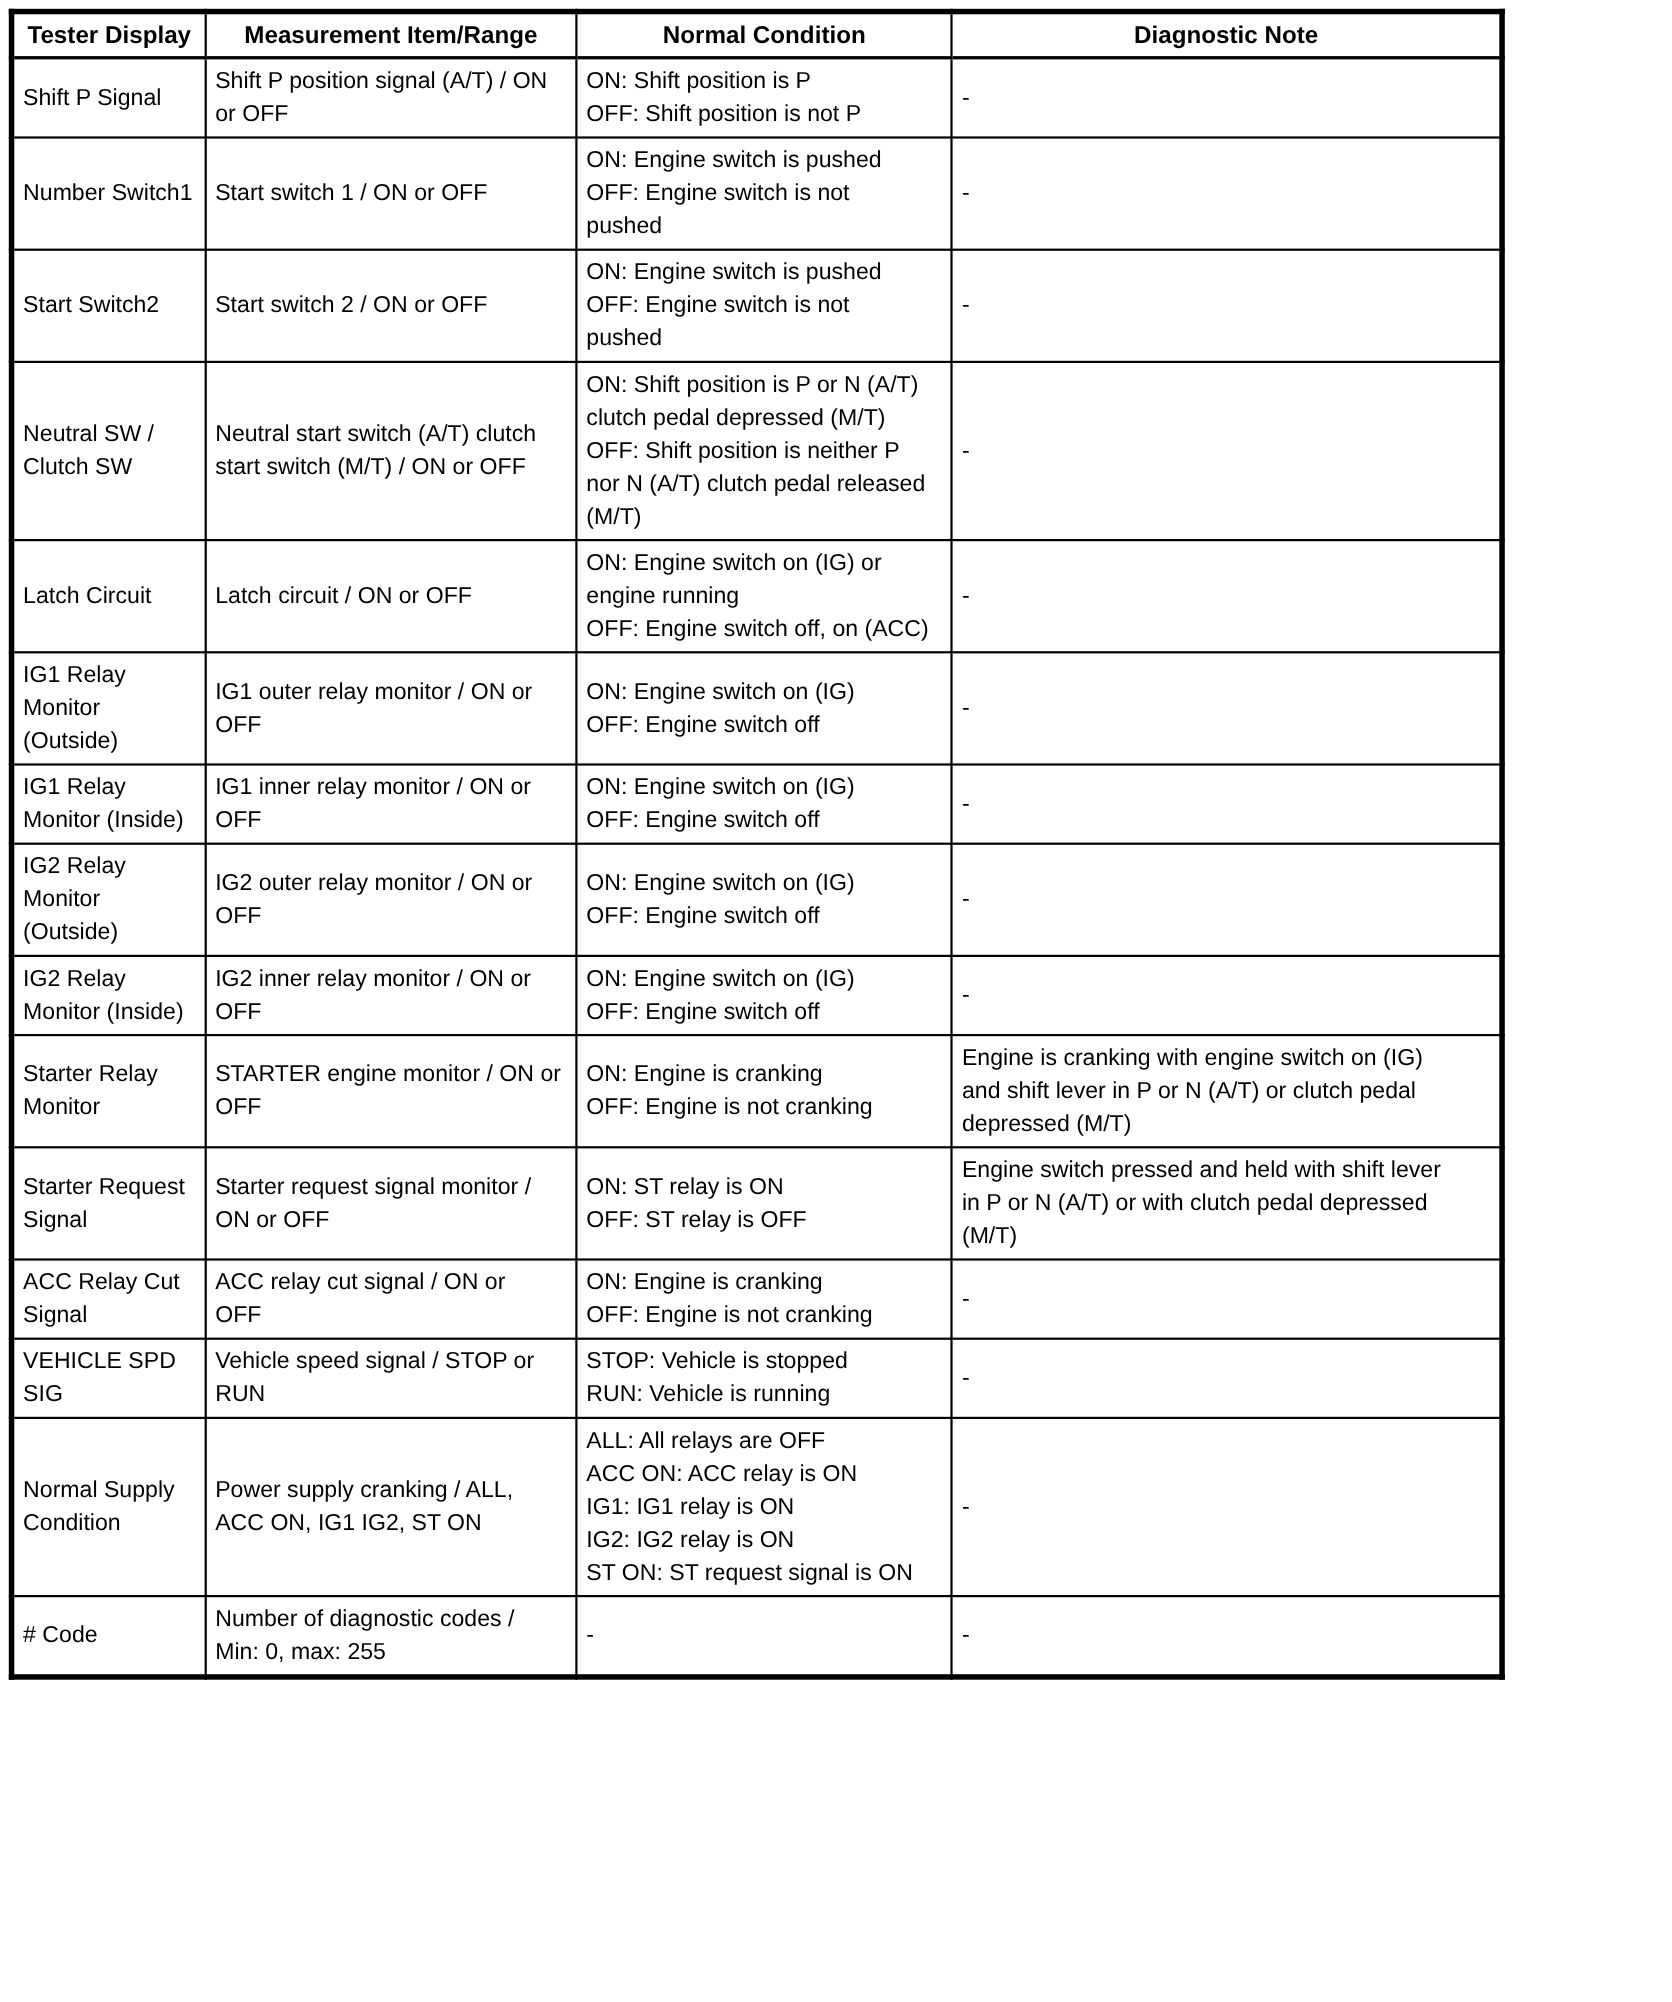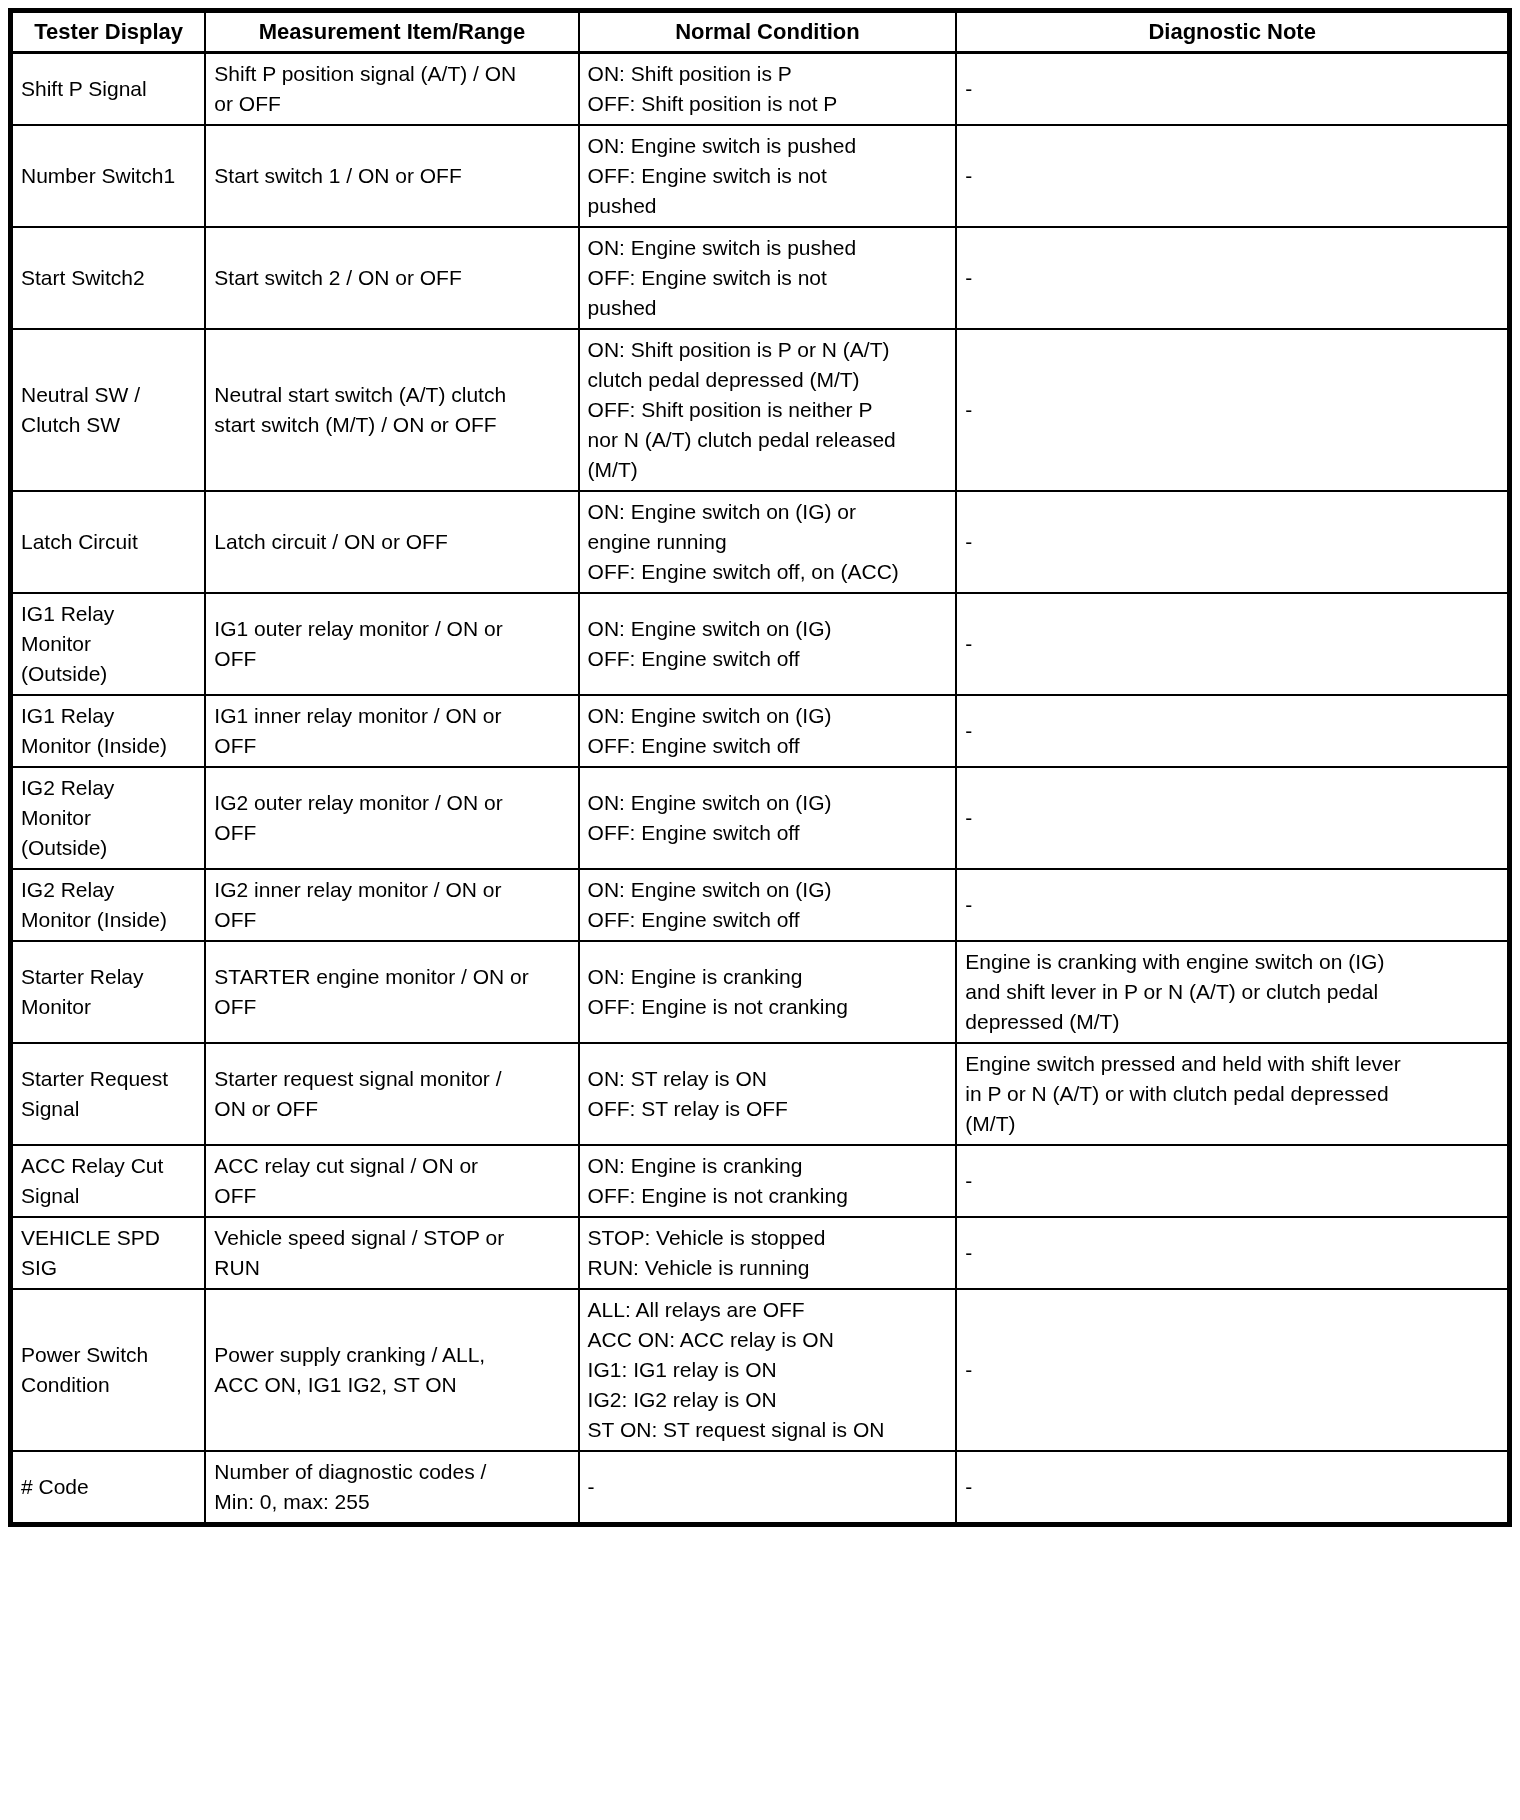--- a/index.html
+++ b/index.html
@@ -10,21 +10,21 @@
   body {
     width: 1520px;
     height: 1820px;
     font-family: "Liberation Sans", sans-serif;
     color: #000000;
     box-sizing: border-box;
   }
   table.data-list {
     border-collapse: collapse;
     table-layout: fixed;
-    width: 1504px;
+    width: 1360px;
     margin: 8px;
     border: 5px solid #000000;
     background: #ffffff;
   }
   table.data-list th,
   table.data-list td {
     border: 2px solid #000000;
     color: #000000;
     overflow: hidden;
   }
@@ -204,21 +204,21 @@
     <td>VEHICLE SPD
 SIG</td>
     <td>Vehicle speed signal / STOP or
 RUN</td>
     <td>STOP: Vehicle is stopped
 RUN: Vehicle is running</td>
     <td>-</td>
   </tr>
 
   <tr>
-    <td>Power Switch
+    <td>Normal Supply
 Condition</td>
     <td>Power supply cranking / ALL,
 ACC ON, IG1 IG2, ST ON</td>
     <td>ALL: All relays are OFF
 ACC ON: ACC relay is ON
 IG1: IG1 relay is ON
 IG2: IG2 relay is ON
 ST ON: ST request signal is ON</td>
     <td>-</td>
   </tr>

